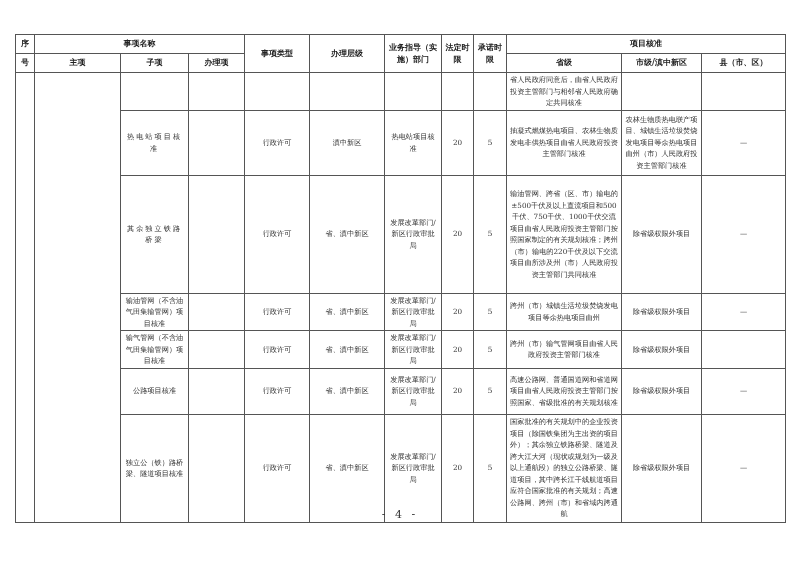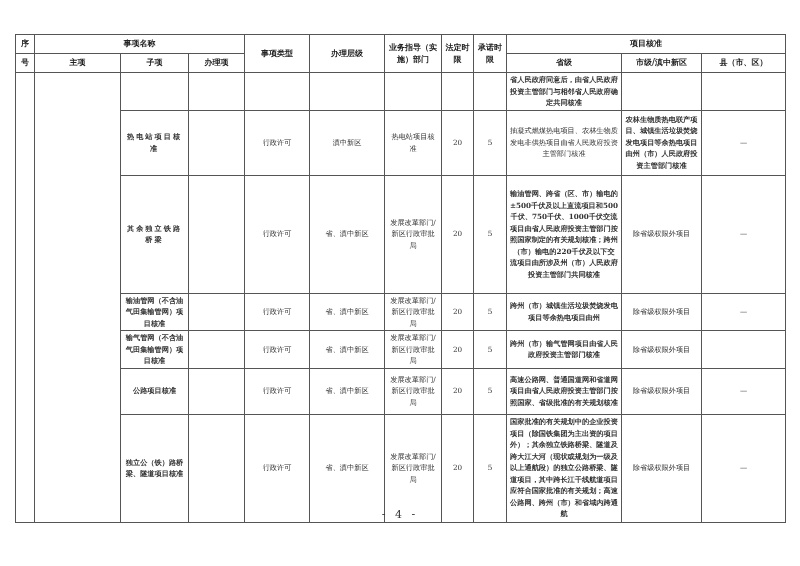--- a/index.html
+++ b/index.html
@@ -2,21 +2,21 @@
 <html><head>
 <meta charset="utf-8">
 <style>
   html, body { margin:0; padding:0; background:#ffffff; }
   body { width:800px; height:566px; position:relative; overflow:hidden;
          font-family:"DejaVu Serif","Liberation Serif",serif; color:#333; }
   table.doc { position:absolute; left:15px; top:34px; border-collapse:collapse; table-layout:fixed; width:770px; }
   table.doc td, table.doc th { border:1px solid #555; padding:1px 3px; vertical-align:middle; text-align:center; line-height:11.5px; }
   table.doc th { font-family:"DejaVu Sans","Liberation Sans",sans-serif; font-weight:bold; font-size:8px; color:#222; height:16px; }
   table.doc td { font-size:7.2px; }
-  td.left { text-align:left;font-weight:bold; }
+  td.left { text-align:left; }
   td.spaced { letter-spacing:2px;margin-top:48px; }
   .page-num { position:absolute; left:0; width:800px; top:508px; text-align:center; font-size:11px; font-family:"DejaVu Serif","Liberation Serif",serif; letter-spacing:3px; color:#333; }
 </style>
 </head>
 <body>
 
 <table class="doc">
   <colgroup>
     <col style="width:19px">
       <col style="width:86px">

